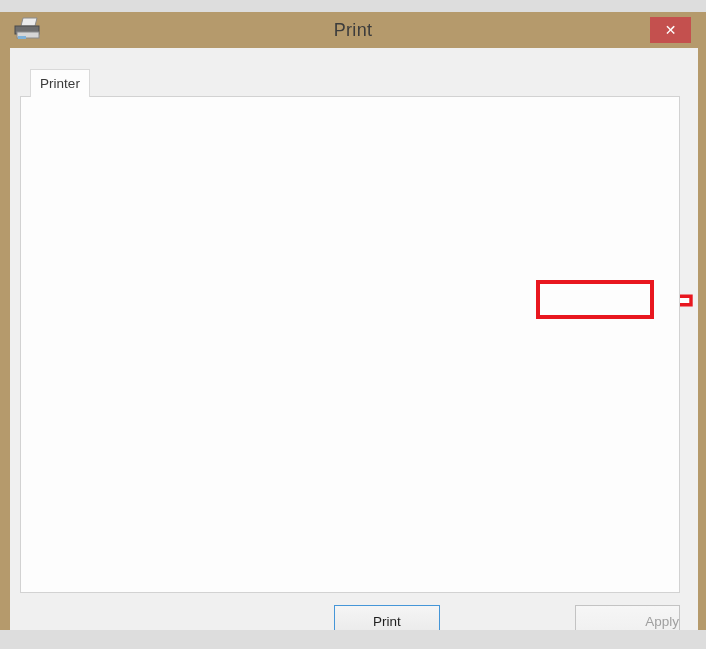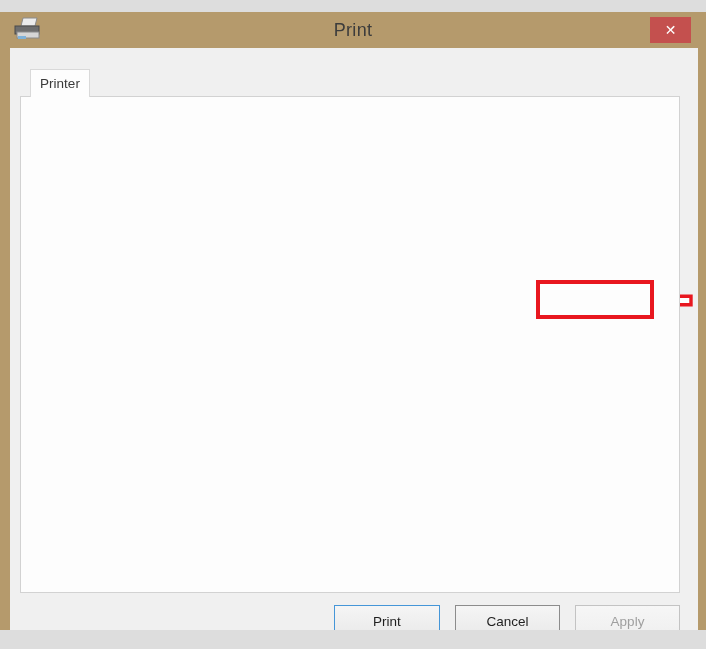--- a/index.html
+++ b/index.html
@@ -61,21 +61,21 @@
   .checkbox.chk-dis{
     background:#f0f0f0;border-color:#b4b4b4;color:#8a8a8a;
     display:flex;align-items:center;justify-content:center;font-size:13px;font-weight:bold;
   }
   .btn{
     position:absolute;display:flex;align-items:center;justify-content:center;
     background:linear-gradient(#f5f5f5,#e9e9e9);border:1px solid #8c8c8c;color:#1f1f1f;
     cursor:pointer;
   }
   .btn.default{border-color:#4596d8;}
-  .btn.disabled{color:#9f9f9f;border-color:#c3c3c3;background:linear-gradient(#f6f6f6,#efefef);cursor:default;}
+  .btn.disabled{color:#9f9f9f;border-color:#c3c3c3;background:linear-gradient(#f6f6f6,#efefef);cursor:default;justify-content:flex-end;}
   .hl-rect{position:absolute;border:4px solid #e8171f;z-index:4;pointer-events:none;}
   .radio{
     position:absolute;width:16px;height:16px;border-radius:50%;
     background:#fff;border:1px solid #4a4a4a;
     display:flex;align-items:center;justify-content:center;
   }
   .radio .dot{width:8px;height:8px;border-radius:50%;background:#1a1a1a;}
   .radio.dis{border-color:#c6c6c6;background:#ededed;}
   .text-input{
     position:absolute;border:1px solid #cfcfcf;background:#fff;
@@ -237,20 +237,17 @@
       </g>
       <text x="6" y="37" font-size="14" fill="#2a2a2a" font-family="Liberation Sans, sans-serif">1</text>
       <text x="20" y="31" font-size="14" fill="#2a2a2a" font-family="Liberation Sans, sans-serif">2</text>
       <text x="33" y="25" font-size="14" fill="#2a2a2a" font-family="Liberation Sans, sans-serif">3</text>
     </svg>
   </span>
 
   <div class="btn default bottom-btn" style="left:334px;">
     <span>Print</span>
   </div>
-  <div class="btn bottom-btn" style="left:455px;width:105px;">
-    <span>Cancel</span>
-  </div>
   <div class="btn disabled bottom-btn" style="left:575px;width:105px;">
     <span>Apply</span>
   </div>
 
 </div>
 
 </body></html>

